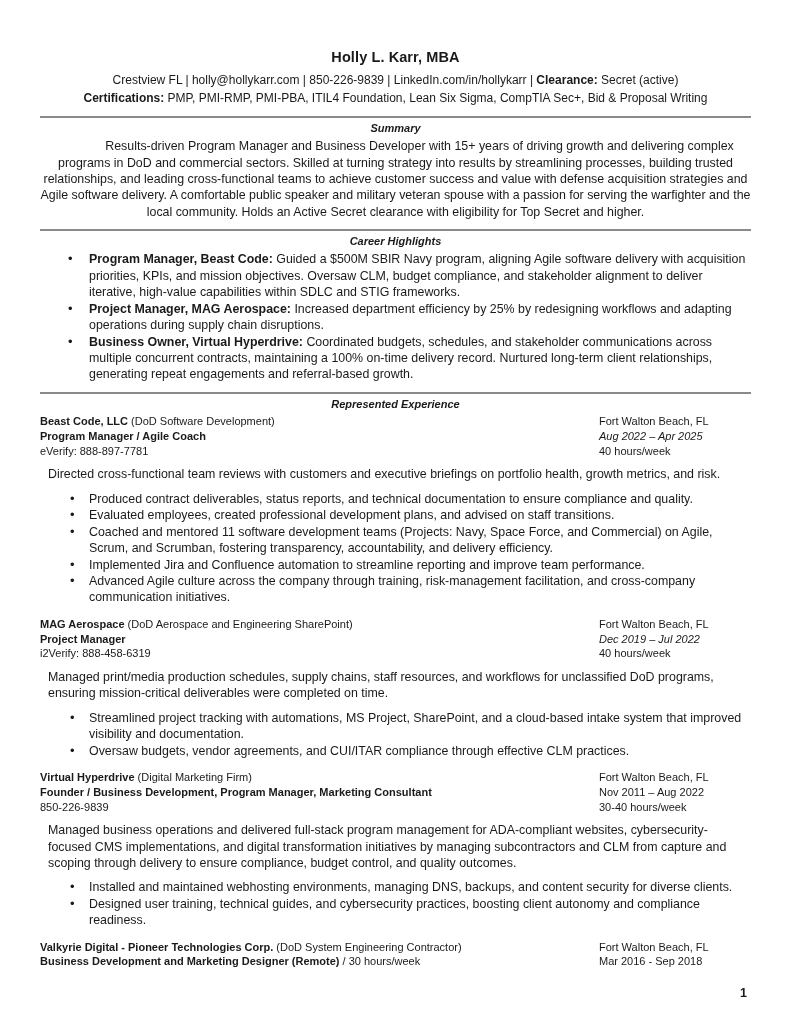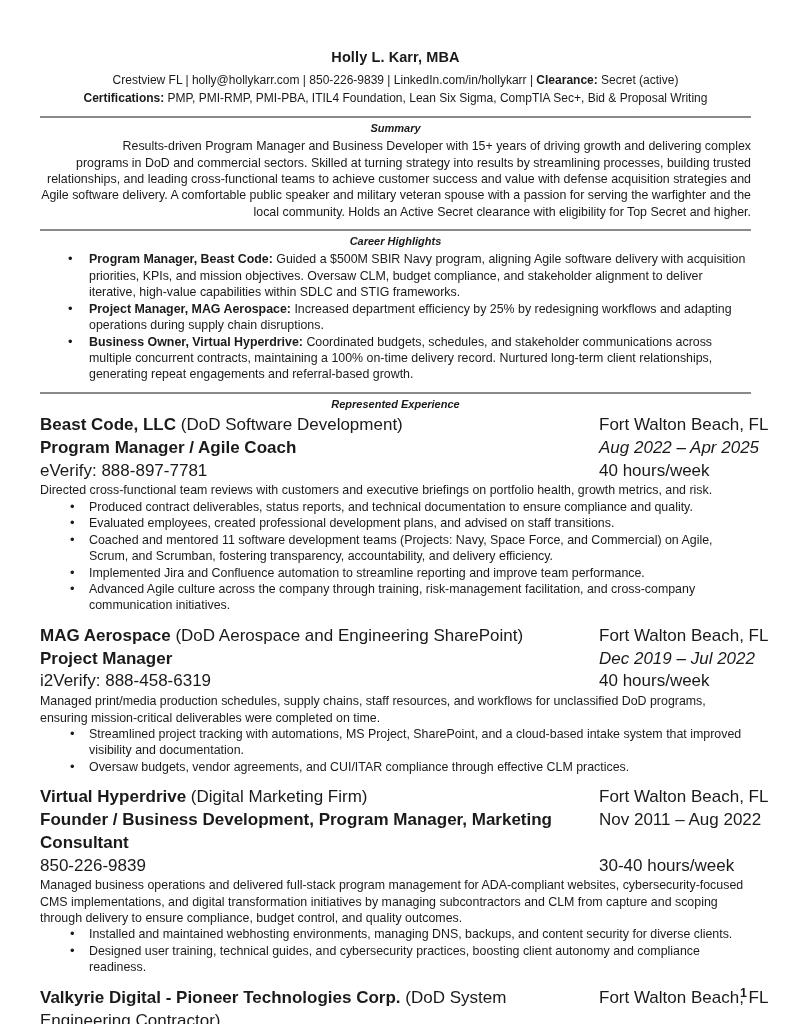--- a/index.html
+++ b/index.html
@@ -53,21 +53,21 @@
     font-weight: bold;
     margin: 0 0 3px 0;
     line-height: 1.3;
   }
 
   
   .para {
     font-size: 12.4px;
     line-height: 1.32;
     margin: 0;
-    text-align: right;
+    text-align: center;
   }
   .para.indent { text-indent: 48px; }
 
   
   ul.bullets {
     margin: 0;
     padding: 0;
     list-style: none;
   }
   ul.bullets > li {
@@ -93,34 +93,34 @@
   }
   .b { font-weight: bold; }
 
   
   .job { margin-top: 11px; }
   .job:first-of-type { margin-top: 2px; }
   .job-row {
     display: flex;
     justify-content: space-between;
     align-items: baseline;
-    font-size: 17px;
+    font-size: 11px;
     line-height: 1.34;
   }
   .job-row .left { flex: 1 1 auto; padding-right: 12px; }
   .job-row .right {
     flex: 0 0 auto;
     text-align: left;
     width: 152px;
     white-space: nowrap;
   }
   .job-desc {
     font-size: 12.4px;
     line-height: 1.32;
-    margin: 0;
+    margin: 8px;
   }
   .ital { font-style: italic; }
 
   .job .job-bullets { margin-top: 0; }
 
   
   .page-number {
     position: absolute;
     right: 44px;
     bottom: 24px;

